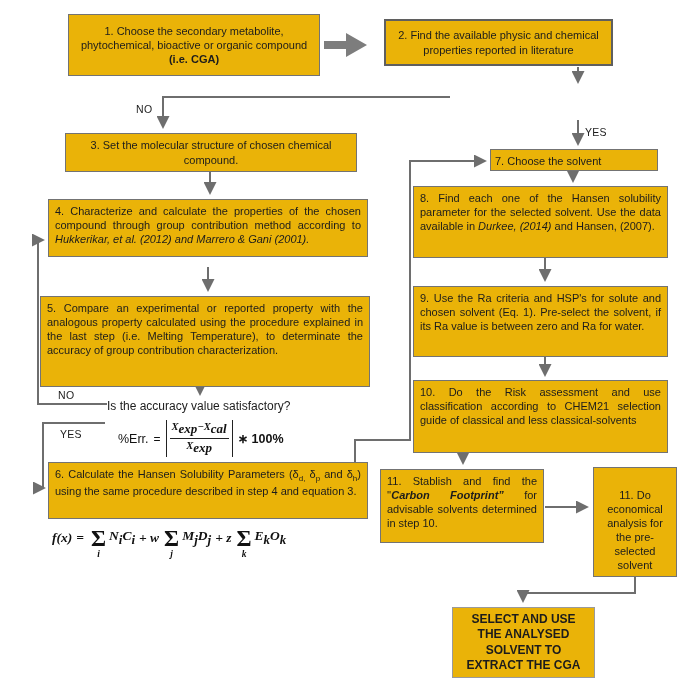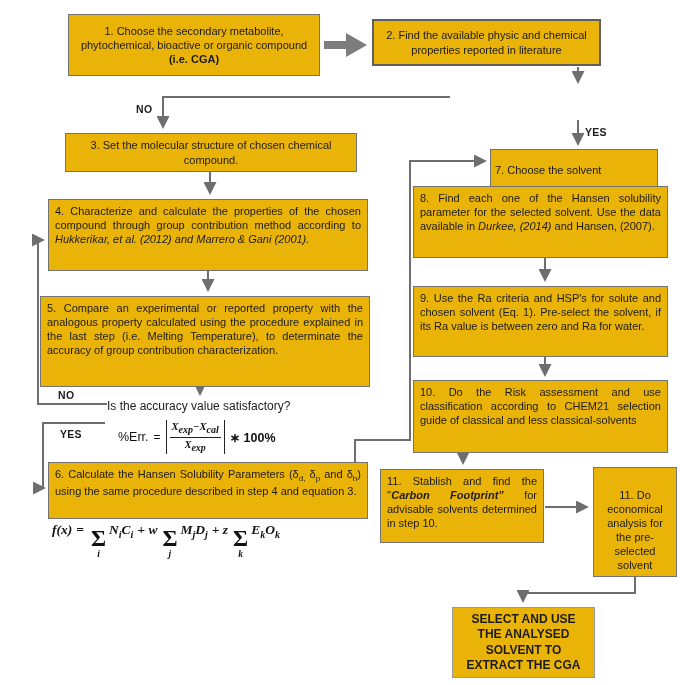--- a/index.html
+++ b/index.html
@@ -5,44 +5,44 @@
   * { margin: 0; padding: 0; box-sizing: border-box; }
   body { font-family: "Liberation Sans", sans-serif; background: #ffffff; }
   .canvas { position: relative; width: 680px; height: 685px; background: #ffffff; overflow: hidden; }
   svg.connectors { position: absolute; left: 0; top: 0; width: 680px; height: 685px; }
   .fbox {
     position: absolute; background: #eab308; border: 1.5px solid #737373;
     font-size: 11px; line-height: 1.28; color: #1c1c1c; padding: 4px 6px;
   }
   .fbox.center { display: flex; align-items: center; justify-content: center; text-align: center; }
   .fbox.justify { text-align: justify; }
-  .fbox.leftpad { display: flex; align-items: center; text-align: left; padding: 20px 4px; }
+  .fbox.leftpad { display: flex; align-items: flex-start; text-align: left; padding: 4px 4px; }
   .qtext { position: absolute; font-size: 11.5px; color: #1c1c1c; text-align: center; }
-  .label { position: absolute; font-weight: bold; font-size: 10.5px; color: #1c1c1c; letter-spacing: 0.3px; }
+  .label { position: absolute; font-weight: normal; font-size: 10.5px; color: #1c1c1c; letter-spacing: 0.3px; }
   .bold { font-weight: bold; }
   .ital { font-style: italic; }
   .boldital { font-weight: bold; font-style: italic; }
   sub { font-size: 8px; }
   
   .err-formula { position: absolute; left: 118px; top: 420px; display: flex; align-items: center; gap: 5px; color: #111; }
   .err-lhs { font-weight: normal; font-size: 12.5px; }
   .err-eq { font-size: 12px; }
   .abs { display: inline-flex; align-items: center; border-left: 1.6px solid #222; border-right: 1.6px solid #222; padding: 1px 3px; }
   .frac { display: inline-flex; flex-direction: column; align-items: center; font-family: "Liberation Serif", serif; font-style: italic; font-weight: bold; font-size: 10.5px; line-height: 1.15; }
   .frac .num { border-bottom: 1.2px solid #222; padding: 0 2px 1px 2px; }
   .frac .den { padding-top: 1px; }
   .err-suffix { font-weight: bold; font-size: 12.5px; font-family: Liberation Sans, sans-serif; }
   
-  .fx-formula { position: absolute; left: 52px; top: 528px; display: flex; color: #111;
+  .fx-formula { position: absolute; left: 52px; top: 528px; display: flex; align-items: center; color: #111;
     font-family: "Liberation Serif", serif; font-style: italic; font-weight: bold; font-size: 13.5px; }
   .fx-formula .ln { position: relative; top: -6px; }
   .sigma-stack { display: inline-flex; flex-direction: column; align-items: center; margin: 0 3px; }
   .sigma { font-size: 23px; line-height: 0.95; font-style: normal; font-weight: bold; }
   .sigma-sub { font-size: 9.5px; line-height: 1; }
-  .term sub, .err-formula sub { font-size: 10px; font-style: italic; }
+  .term sub, .err-formula sub { font-size: 13px; font-style: italic; }
   .coef { margin: 0 2px 0 4px; }
 </style>
 </head>
 <body>
 
 <div class="canvas">
 
   <svg class="connectors" viewBox="0 0 680 685">
     <defs>
       <marker id="arrow" viewBox="0 0 10 10" refX="8.5" refY="5" markerWidth="6.5" markerHeight="6.5" orient="auto">
@@ -66,32 +66,32 @@
       <path d="M463,453 L463,463" marker-end="url(#arrow)"></path>
       <path d="M545,507 L587,507" marker-end="url(#arrow)"></path>
       <path d="M635,577 L635,593 L523,593 L523,601" marker-end="url(#arrow)"></path>
     </g>
   </svg>
 
   <div class="fbox center" style="left:68px; top:14px; width:252px; height:62px;">
     <div><span>1. Choose the secondary metabolite, phytochemical, bioactive or organic compound </span><span class="bold">(i.e. CGA)</span></div>
   </div>
 
-  <div class="fbox center" style="left:372px; top:19px; width:229px; height:47px; border-width:2px; border-color:#5f5f5f;">
+  <div class="fbox center" style="left:384px; top:19px; width:229px; height:47px; border-width:2px; border-color:#5f5f5f;">
     <div>2. Find the available physic and chemical properties reported in literature</div>
   </div>
 
   <div class="label" style="left:136px; top:103px;">NO</div>
   <div class="label" style="left:585px; top:126px;">YES</div>
 
   <div class="fbox center" style="left:65px; top:133px; width:292px; height:39px;">
     <div>3. Set the molecular structure of chosen chemical compound.</div>
   </div>
 
-  <div class="fbox justify" style="left:48px; top:199px; width:320px; height:72px;">
+  <div class="fbox justify" style="left:48px; top:199px; width:320px; height:58px;">
     <span><span>4. Characterize and calculate the properties of the chosen compound through group contribution method according to </span><span class="ital">Hukkerikar, et al. (2012) and Marrero &amp; Gani (2001).</span></span>
   </div>
 
   <div class="fbox justify" style="left:40px; top:296px; width:330px; height:91px;">
     <span>5. Compare an experimental or reported property with the analogous property calculated using the procedure explained in the last step (i.e. Melting Temperature), to determinate the accuracy of group contribution characterization.</span>
   </div>
 
   <div class="qtext" style="left:107px; top:399px; width:250px; text-align:left; font-size:12px;">Is the accuracy value satisfactory?</div>
   <div class="label" style="left:58px; top:389px;">NO</div>
   <div class="label" style="left:60px; top:428px;">YES</div>

